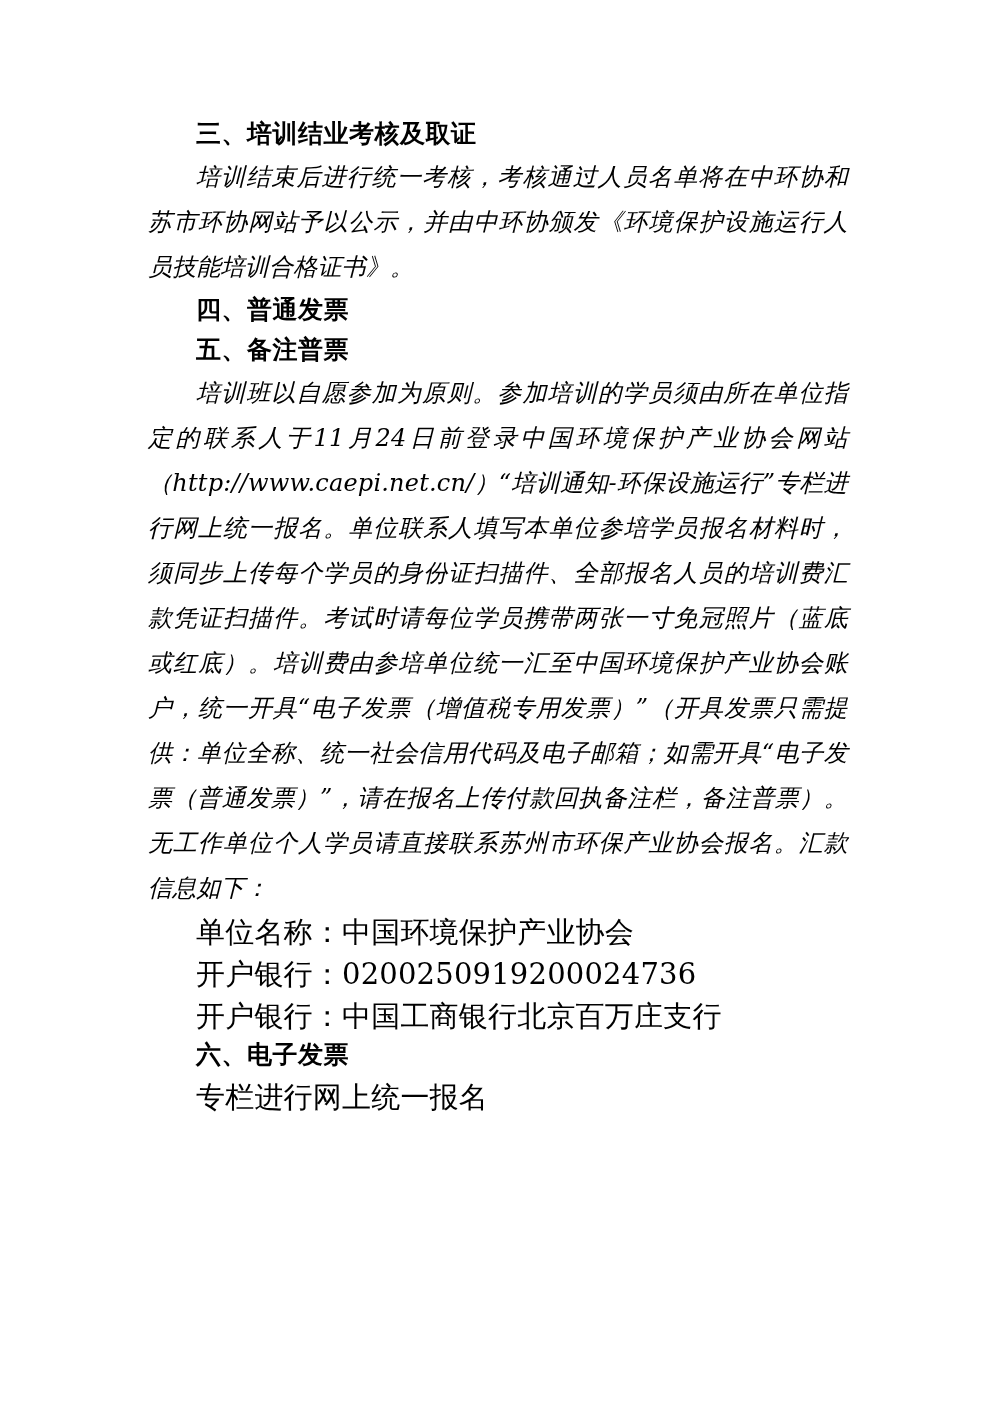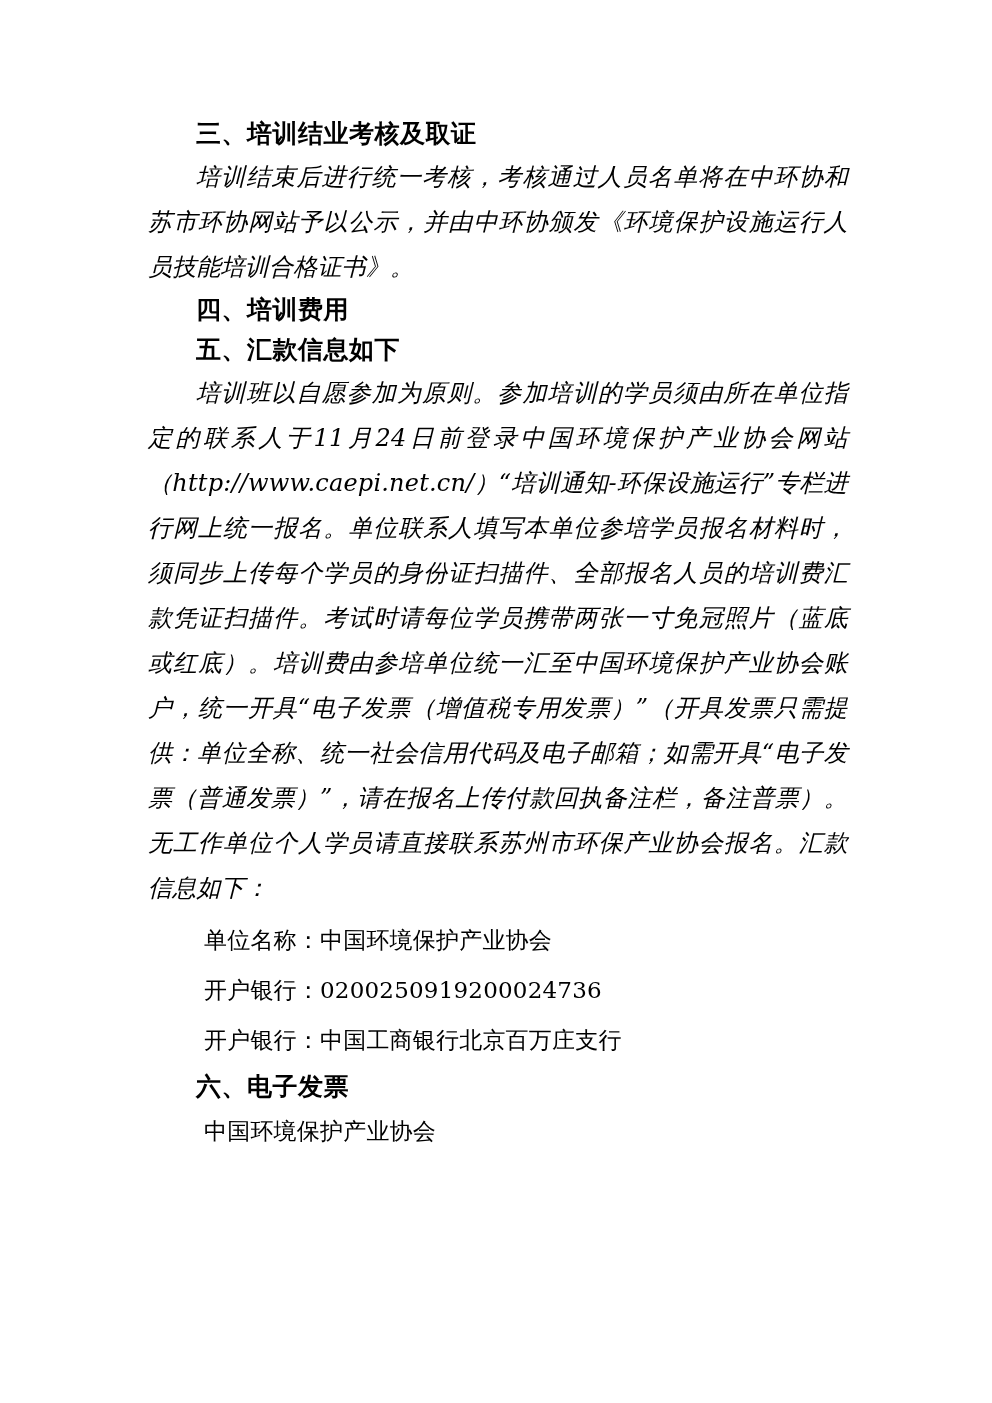--- a/index.html
+++ b/index.html
@@ -45,50 +45,50 @@
     text-indent: 48px;
     text-align: justify;
     text-justify: inter-ideograph;
     letter-spacing: 0.2px;
     font-style: italic;
   }
   p.para.tight {
     margin-bottom: 0;
   }
   p.info-line {
-    font-size: 23px;
+    font-size: 29px;
     line-height: 42px;
-    margin: 8px;
+    margin: 0;
     padding: 0;
     text-indent: 48px;
     letter-spacing: 0.2px;
   }
   .spacer-xs { height: 2px; }
 </style>
 </head>
 <body>
 
 <div class="page">
   <div class="doc-body">
 
     <h2 class="heading">三、培训结业考核及取证</h2>
     <p class="para">培训结束后进行统一考核，考核通过人员名单将在中环协和苏市环协网站予以公示，并由中环协颁发《环境保护设施运行人员技能培训合格证书》。</p>
 
     <div class="spacer-xs"></div>
 
-    <h2 class="heading">四、培训费用</h2>
+    <h2 class="heading">四、普通发票</h2>
 
     <div class="spacer-xs"></div>
 
-    <h2 class="heading">五、汇款信息如下</h2>
+    <h2 class="heading">五、备注普票</h2>
     <p class="para tight">培训班以自愿参加为原则。参加培训的学员须由所在单位指定的联系人于11月24日前登录中国环境保护产业协会网站（http://www.caepi.net.cn/）“培训通知-环保设施运行”专栏进行网上统一报名。单位联系人填写本单位参培学员报名材料时，须同步上传每个学员的身份证扫描件、全部报名人员的培训费汇款凭证扫描件。考试时请每位学员携带两张一寸免冠照片（蓝底或红底）。培训费由参培单位统一汇至中国环境保护产业协会账户，统一开具“电子发票（增值税专用发票）”（开具发票只需提供：单位全称、统一社会信用代码及电子邮箱；如需开具“电子发票（普通发票）”，请在报名上传付款回执备注栏，备注普票）。无工作单位个人学员请直接联系苏州市环保产业协会报名。汇款信息如下：</p>
 
     <p class="info-line">单位名称：中国环境保护产业协会</p>
     <p class="info-line">开户银行：0200250919200024736</p>
     <p class="info-line">开户银行：中国工商银行北京百万庄支行</p>
 
     <div class="spacer-xs"></div>
 
     <h2 class="heading">六、电子发票</h2>
-    <p class="info-line">中国环境保护产业协会</p>
+    <p class="info-line">专栏进行网上统一报名</p>
 
   </div>
 </div>
 
 </body></html>

